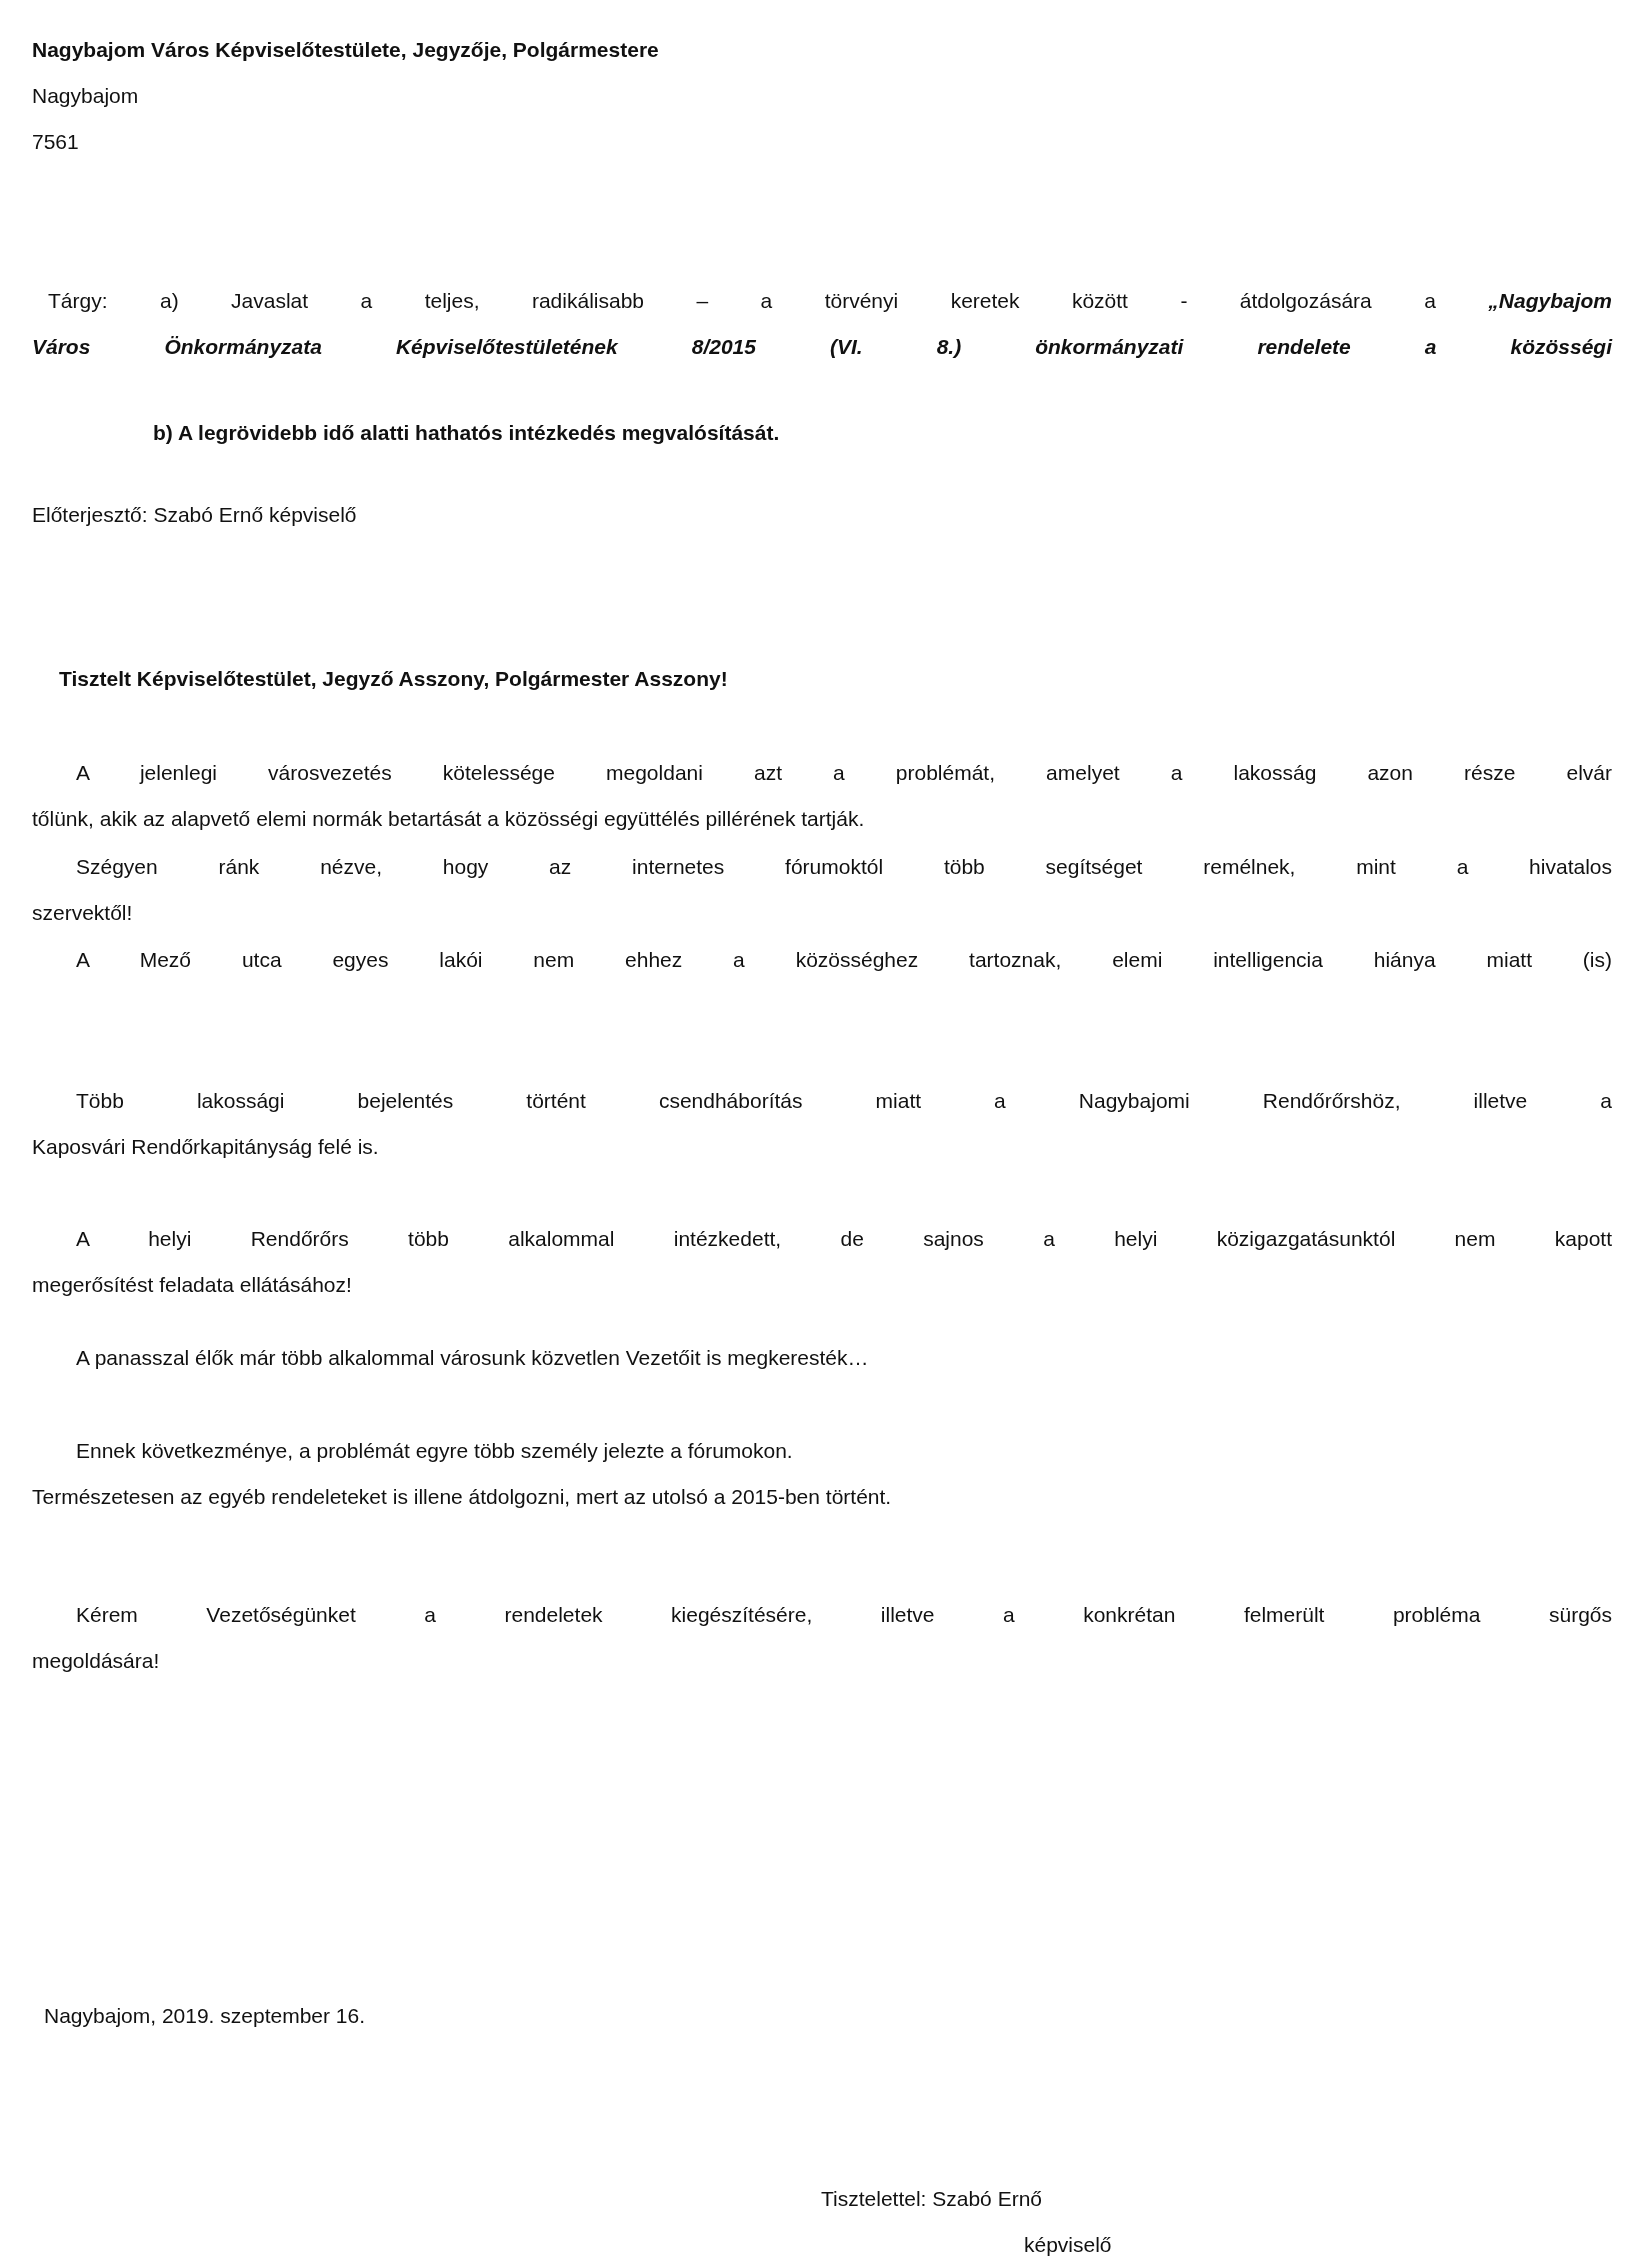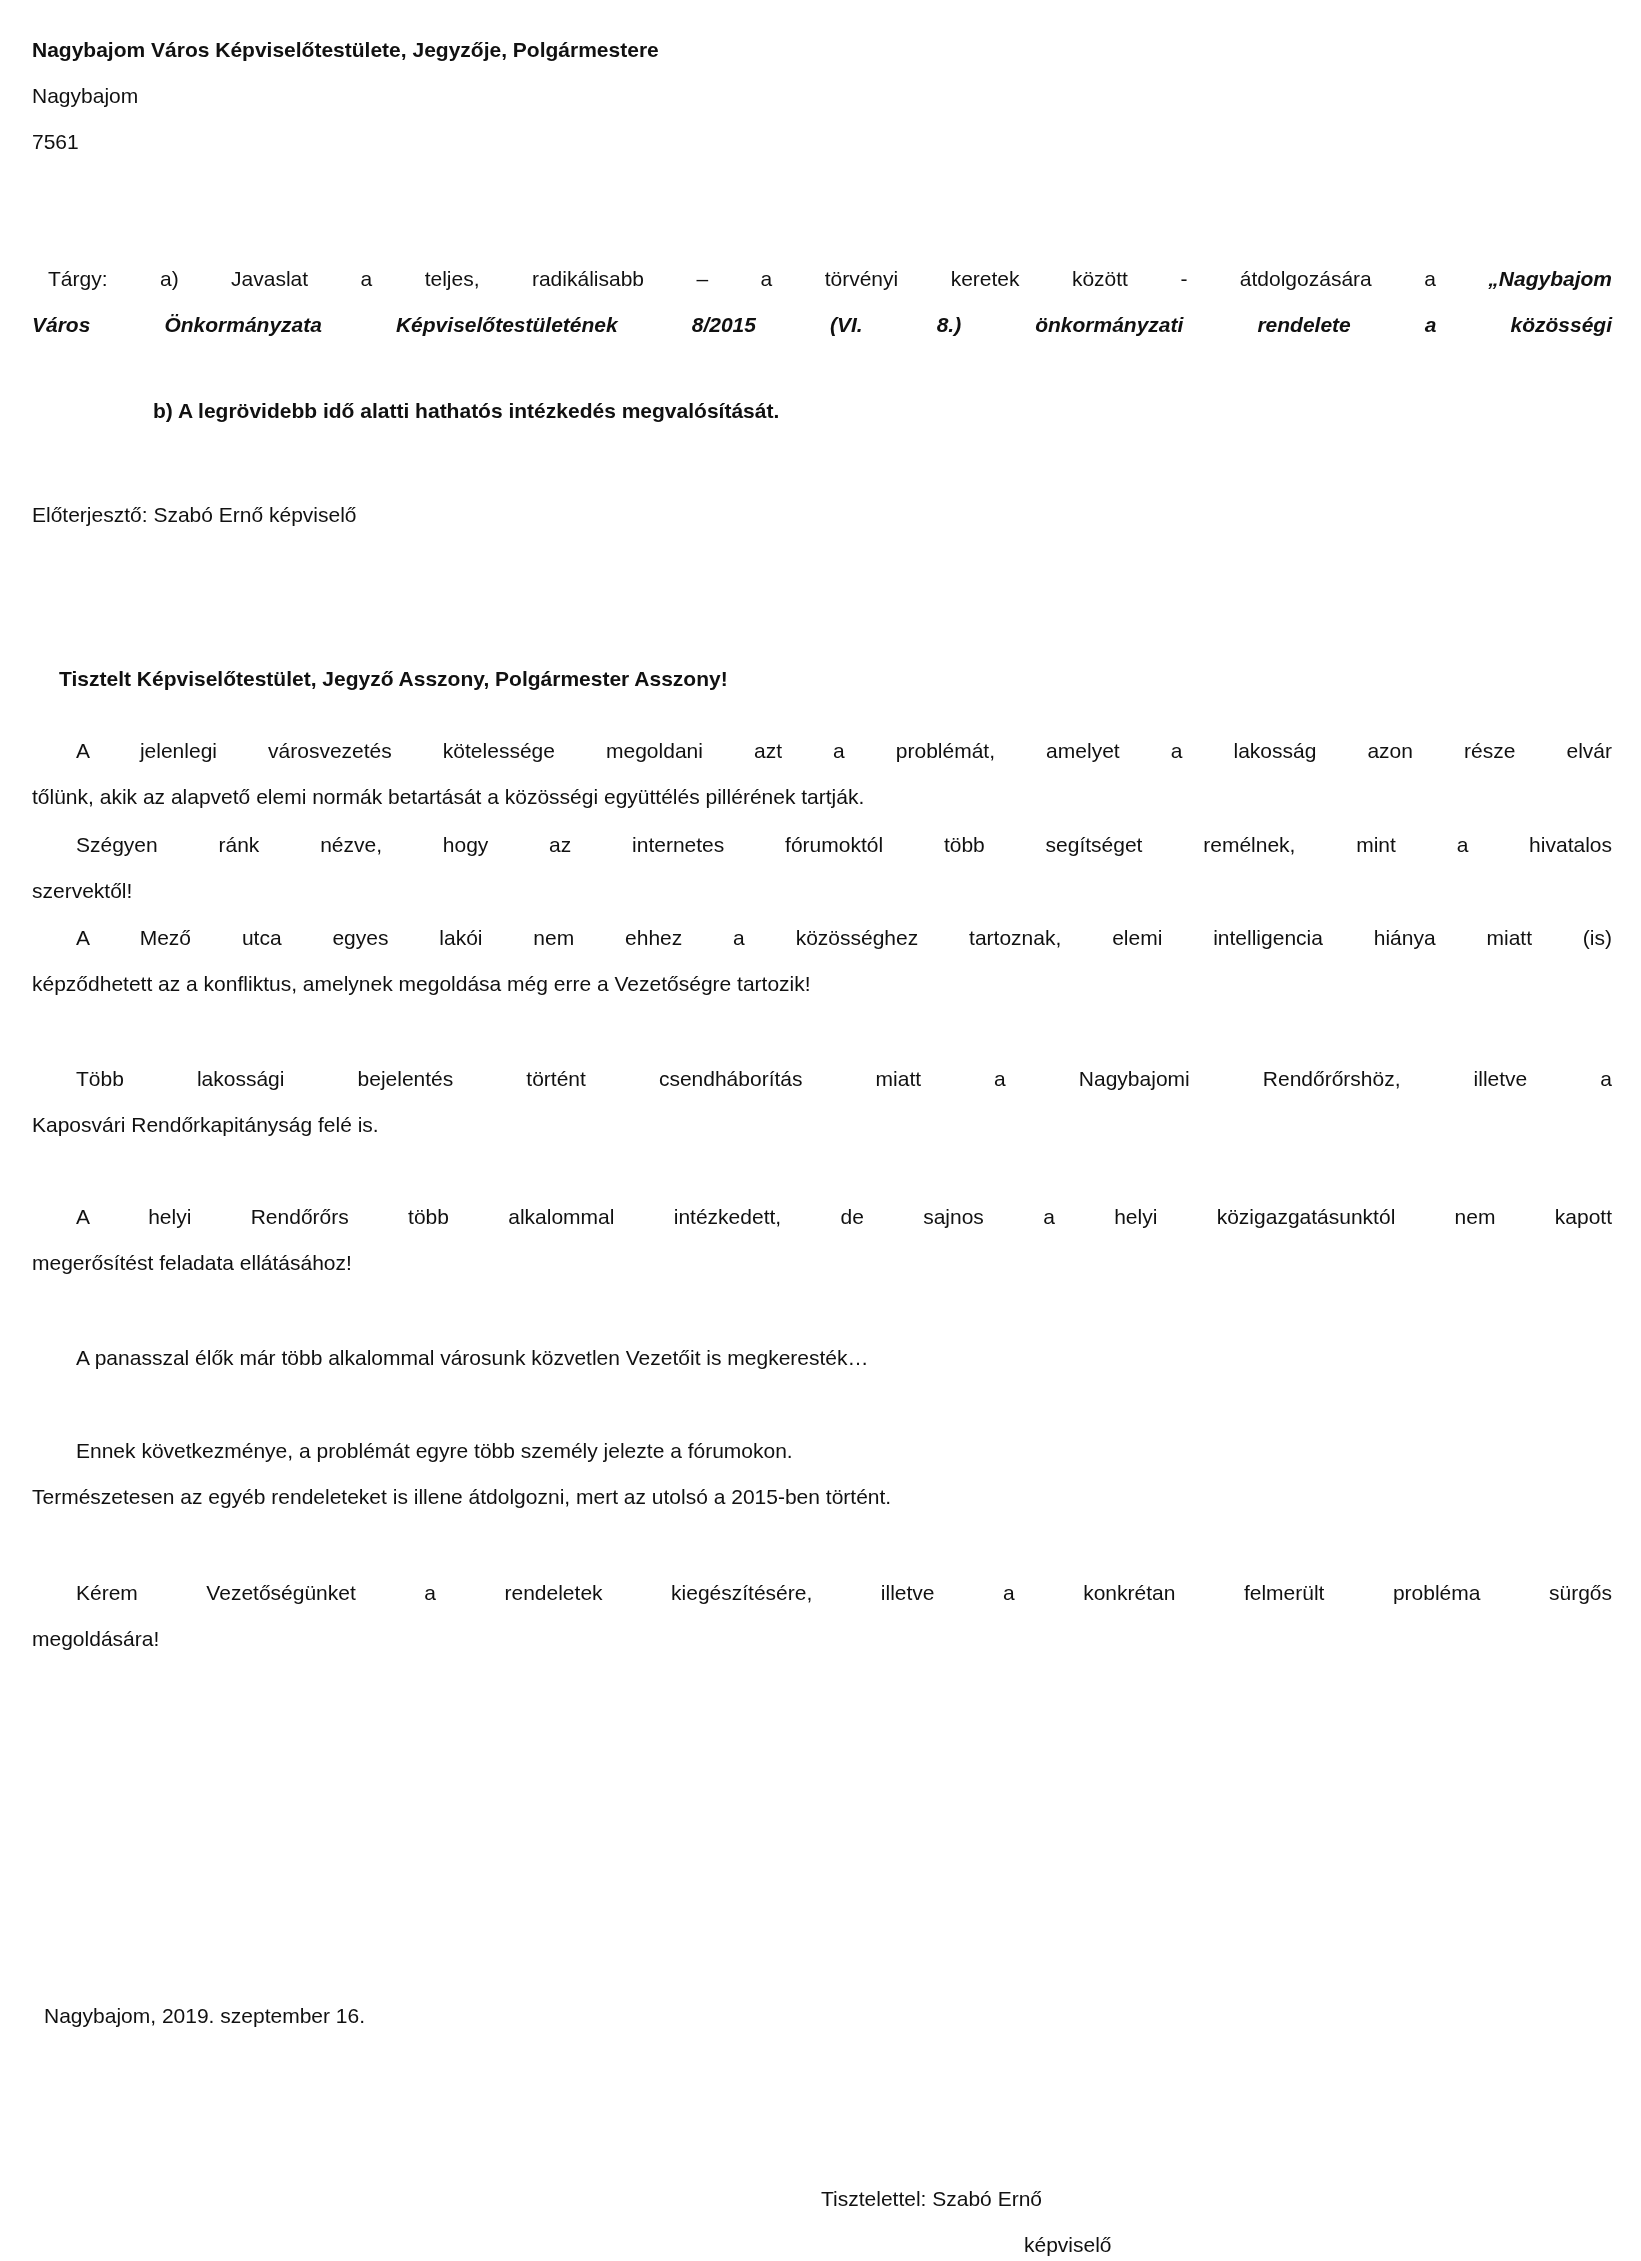--- a/index.html
+++ b/index.html
@@ -1,20 +1,20 @@
 <!DOCTYPE html>
 <html style="font-size:13.7px"><head>
   <meta charset="utf-8">
   <style>
     html, body { margin: 0; padding: 0; background: #ffffff; }
     body { width: 1641px; height: 2261px; position: relative; overflow: hidden;
       font-family: "Liberation Sans", sans-serif; color: #111111; }
     .blk { position: absolute; left: 32px; right: 29px; font-size: 21px; line-height: 46px; }
     .line { display: block; white-space: nowrap; }
-    .just { text-align: justify; text-align-last: justify; white-space: normal; }
+    .just { text-align: justify; text-align-last: justify; white-space: normal; margin-top: 22px; }
     .b { font-weight: bold; }
     .bi { font-weight: bold; font-style: italic; }
     .indent { text-indent: 44px; }
   </style>
 </head>
 <body>
 
 <div class="blk" style="top:27px;">
   <span class="line b">Nagybajom Város Képviselőtestülete, Jegyzője, Polgármestere</span>
   <span class="line">Nagybajom</span>
@@ -40,21 +40,20 @@
 <div class="blk" style="top:728px;">
   <span class="line just indent">A jelenlegi városvezetés kötelessége megoldani azt a problémát, amelyet a lakosság azon része elvár</span>
   <span class="line">tőlünk, akik az alapvető elemi normák betartását a közösségi együttélés pillérének tartják.</span>
 </div>
 <div class="blk" style="top:822px;">
   <span class="line just indent">Szégyen ránk nézve, hogy az internetes fórumoktól több segítséget remélnek, mint a hivatalos</span>
   <span class="line">szervektől!</span>
 </div>
 <div class="blk" style="top:915px;">
   <span class="line just indent">A Mező utca egyes lakói nem ehhez a közösséghez tartoznak, elemi intelligencia hiánya miatt (is)</span>
-  <span class="line">képződhetett az a konfliktus, amelynek megoldása még erre a Vezetőségre tartozik!</span>
 </div>
 
 <div class="blk" style="top:1056px;">
   <span class="line just indent">Több lakossági bejelentés történt csendháborítás miatt a Nagybajomi Rendőrőrshöz, illetve a</span>
   <span class="line">Kaposvári Rendőrkapitányság felé is.</span>
 </div>
 
 <div class="blk" style="top:1194px;">
   <span class="line just indent">A helyi Rendőrőrs több alkalommal intézkedett, de sajnos a helyi közigazgatásunktól nem kapott</span>
   <span class="line">megerősítést feladata ellátásához!</span>

